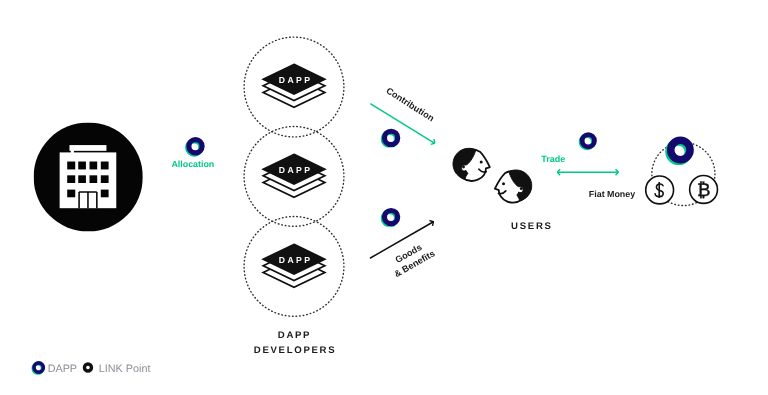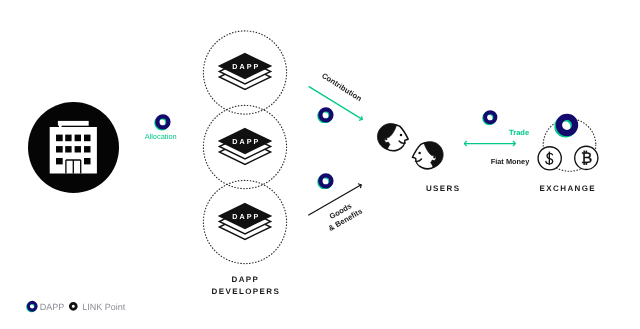--- a/index.html
+++ b/index.html
@@ -111,39 +111,38 @@
     <circle cx="549.7" cy="158.3" r="11.6" fill="#ffffff" stroke="#111111" stroke-width="1.35"></circle>
     <circle cx="586.3" cy="157.9" r="11.6" fill="#ffffff" stroke="#111111" stroke-width="1.35"></circle>
     <g transform="translate(549.5,158.2)">
       <path d="M3.0 -3.45 C 2.3 -4.6 0.6 -5.1 -0.8 -4.6 C -2.3 -4.1 -2.9 -2.4 -2.1 -1.1 C -1.4 0.2 0.6 0.6 1.9 1.2 C 3.3 1.9 3.6 3.6 2.5 4.8 C 1.4 5.9 -1.1 5.9 -2.4 5.1 C -3.1 4.7 -3.5 4.0 -3.6 3.25" fill="none" stroke="#111111" stroke-width="1.35" stroke-linecap="round"></path>
       <path d="M-0.15 -6.6 L-0.15 6.6" fill="none" stroke="#111111" stroke-width="1.35"></path>
       <text x="0" y="0" fill="none">$</text>
     </g>
     <text x="586.5" y="163.2" text-anchor="middle" fill="#111111" stroke="#111111" stroke-width="0.35" font-family="Liberation Sans, sans-serif" font-size="15.2">₿</text>
   </svg>
 
-  <div class="abs cap" style="left:518.3px;top:184.2px;width:99.1px;text-align:center;font-size:8px;letter-spacing:1.4px;">EXCHANGE</div>
 
   <svg width="0" height="0" style="position:absolute;left:0;top:0;" aria-hidden="true">
     <defs>
       <g id="linkpoint">
         <circle cx="-1.45" cy="1.4" r="8.05" fill="none" stroke="#00C98B" stroke-width="6.3"></circle>
         <circle cx="0" cy="0" r="8.05" fill="none" stroke="#140A6E" stroke-width="6.3"></circle>
       </g>
     </defs>
   </svg>
 
   <svg class="abs" style="left:554.1px;top:112.45px;" width="26" height="26" viewBox="-13 -13 26 26">
     <use href="#linkpoint" x="0" y="0"></use>
   </svg>
 
   <svg class="abs" style="left:154.1px;top:112.85px;" width="17.8" height="17.8" viewBox="-13 -13 26 26">
     <use href="#linkpoint" x="0" y="0"></use>
   </svg>
-  <div class="abs" style="left:121.7px;top:132.3px;width:78px;text-align:center;font-size:7.4px;font-weight:normal;color:#00C98B;">Allocation</div>
+  <div class="abs" style="left:121.7px;top:132.3px;width:78px;text-align:center;font-size:7.4px;font-weight:bold;color:#00C98B;">Allocation</div>
 
   <svg class="abs" style="left:296px;top:56px;" width="80" height="72" viewBox="296 56 80 72">
     <defs>
       <marker id="arrow-green" viewBox="-3 -3.2 3.6 6.4" refX="0" refY="0" markerWidth="3.6" markerHeight="6.4" orient="auto-start-reverse" markerUnits="userSpaceOnUse">
         <path d="M-2.35 -2.55 L0 0 L-2.35 2.55" fill="none" stroke="#00C98B" stroke-width="1.2" stroke-linejoin="miter" stroke-linecap="butt"></path>
       </marker>
       <marker id="arrow-black" viewBox="-3 -3.2 3.6 6.4" refX="0" refY="0" markerWidth="3.6" markerHeight="6.4" orient="auto-start-reverse" markerUnits="userSpaceOnUse">
         <path d="M-2.35 -2.55 L0 0 L-2.35 2.55" fill="none" stroke="#111111" stroke-width="1.2" stroke-linejoin="miter" stroke-linecap="butt"></path>
       </marker>
     </defs>
@@ -163,21 +162,21 @@
     <div>Goods</div>
     <div>&amp; Benefits</div>
   </div>
   <svg class="abs" style="left:316.8px;top:171.6px;" width="17.8" height="17.8" viewBox="-13 -13 26 26">
     <use href="#linkpoint" x="0" y="0"></use>
   </svg>
 
   <svg class="abs" style="left:482.2px;top:109px;" width="16.5" height="16.5" viewBox="-13 -13 26 26">
     <use href="#linkpoint" x="0" y="0"></use>
   </svg>
-  <div class="abs" style="left:451.1px;top:128.2px;width:78px;text-align:right;font-size:7.5px;font-weight:bold;color:#00C98B;">Trade</div>
+  <div class="abs" style="left:451.1px;top:128.2px;width:78px;text-align:left;font-size:7.5px;font-weight:bold;color:#00C98B;">Trade</div>
   <svg class="abs" style="left:460px;top:136px;" width="60" height="16" viewBox="460 136 60 16">
     <line x1="464.4" y1="143.5" x2="515.3" y2="143.5" stroke="#00C98B" stroke-width="1.25" marker-start="url(#arrow-green)" marker-end="url(#arrow-green)"></line>
   </svg>
   <div class="abs" style="left:451.3px;top:157.4px;width:78px;text-align:right;font-size:7.4px;font-weight:bold;color:#1b1b1f;">Fiat Money</div>
 
   <svg class="abs" style="left:25.7px;top:300.0px;" width="12.5" height="12.5" viewBox="-13 -13 26 26">
     <use href="#linkpoint" x="0" y="0"></use>
   </svg>
   <div class="abs" style="left:39.7px;top:301.7px;font-size:9px;color:#8e8e98;">DAPP</div>
   <svg class="abs" style="left:67.4px;top:299.8px;" width="12.6" height="12.6" viewBox="-13 -13 26 26">

